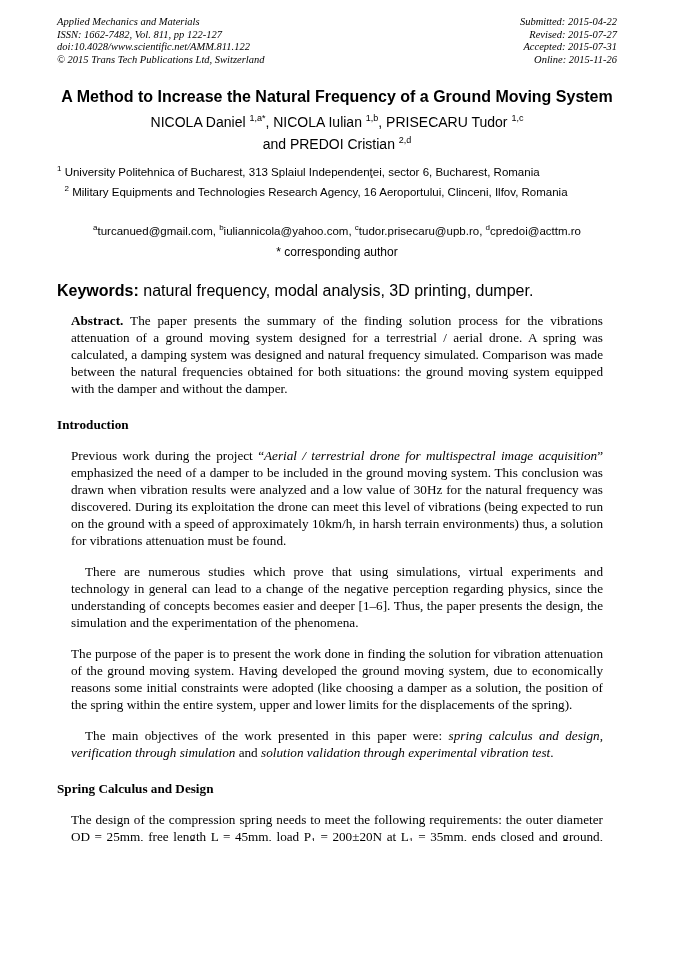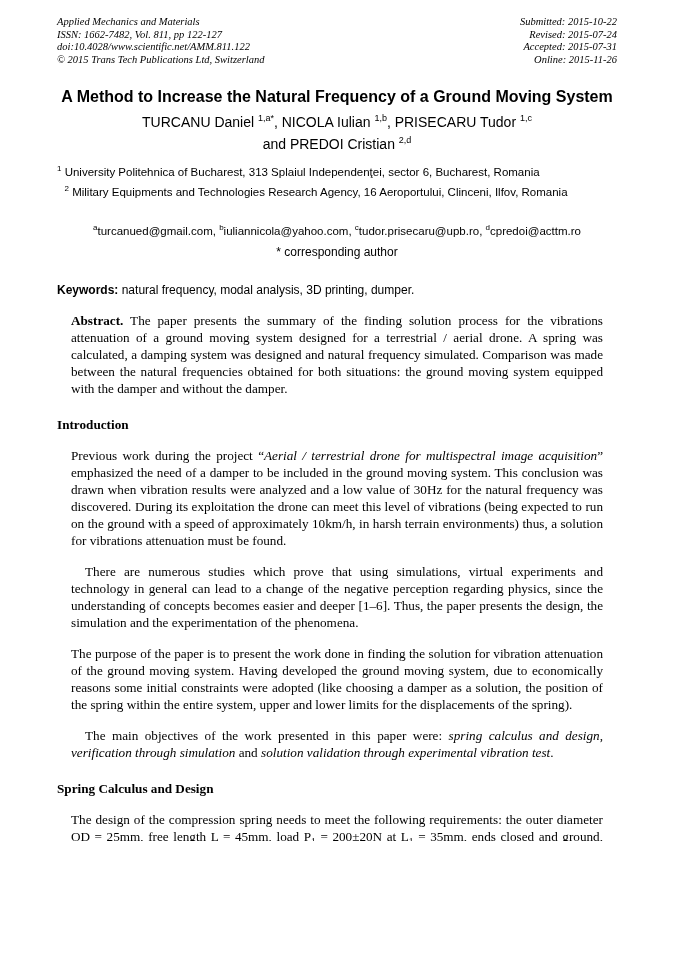--- a/index.html
+++ b/index.html
@@ -62,21 +62,21 @@
   }
   .corresponding {
     font-family: "Liberation Sans", sans-serif;
     font-size: 12px;
     line-height: 14px;
     text-align: center;
     margin-top: 6px;
   }
   .keywords {
     font-family: "Liberation Sans", sans-serif;
-    font-size: 12px;
+    font-size: 16px;
     line-height: 15px;
     margin-top: 24px;
   }
   .keywords b { font-weight: bold; }
   
   .body-block { font-family: "Liberation Serif", serif; font-size: 13.2px; }
   .body-block p { margin: 14px; text-align: justify; line-height: 17px; }
   .abstract { margin-top: 21px; }
   .abstract b { font-weight: bold; }
   h2 {
@@ -97,31 +97,31 @@
 <div class="page">
 
   <div class="jheader">
     <div class="left">
       <div>Applied Mechanics and Materials</div>
       <div>ISSN: 1662-7482, Vol. 811, pp 122-127</div>
       <div>doi:10.4028/www.scientific.net/AMM.811.122</div>
       <div>© 2015 Trans Tech Publications Ltd, Switzerland</div>
     </div>
     <div class="right">
-      <div>Submitted: 2015-10-22</div>
-      <div>Revised: 2015-07-24</div>
+      <div>Submitted: 2015-04-22</div>
+      <div>Revised: 2015-07-27</div>
       <div>Accepted: 2015-07-31</div>
       <div>Online: 2015-11-26</div>
     </div>
   </div>
 
   <div class="title">A Method to Increase the Natural Frequency of a Ground Moving System</div>
 
   <div class="authors">
-    <div><span>TURCANU Daniel </span><sup>1,a*</sup><span>, NICOLA Iulian </span><sup>1,b</sup><span>, PRISECARU Tudor </span><sup>1,c</sup></div>
+    <div><span>NICOLA Daniel </span><sup>1,a*</sup><span>, NICOLA Iulian </span><sup>1,b</sup><span>, PRISECARU Tudor </span><sup>1,c</sup></div>
     <div><span>and PREDOI Cristian </span><sup>2,d</sup></div>
   </div>
 
   <div class="affils">
     <div class="affil affil-1"><sup>1</sup><span> University Politehnica of Bucharest, 313 Splaiul Independenţei, sector 6, Bucharest, Romania</span></div>
     <div class="affil affil-2"><sup>2</sup><span> Military Equipments and Technologies Research Agency, 16 Aeroportului, Clinceni, Ilfov, Romania</span></div>
   </div>
 
   <div class="emails"><sup>a</sup><span>turcanued@gmail.com, </span><sup>b</sup><span>iuliannicola@yahoo.com, </span><sup>c</sup><span>tudor.prisecaru@upb.ro, </span><sup>d</sup><span>cpredoi@acttm.ro</span></div>
 

